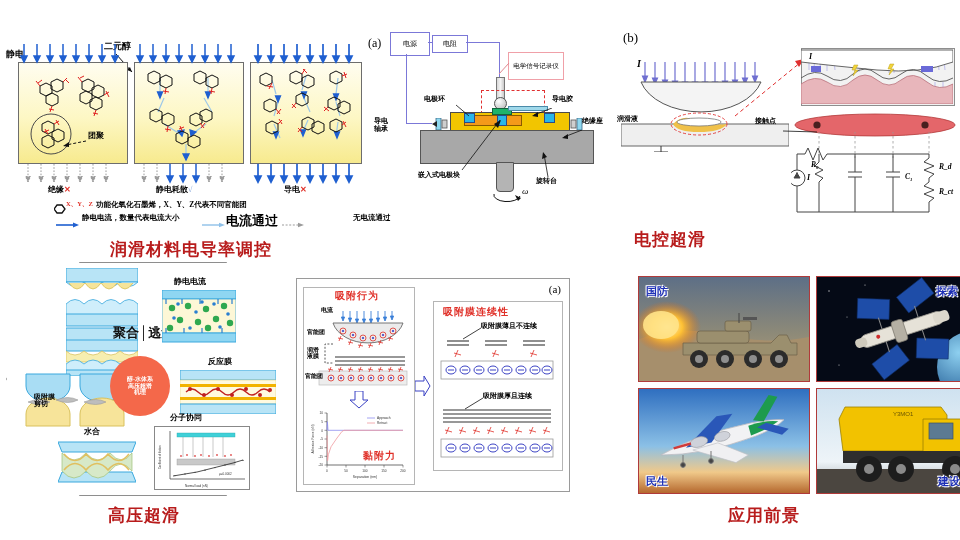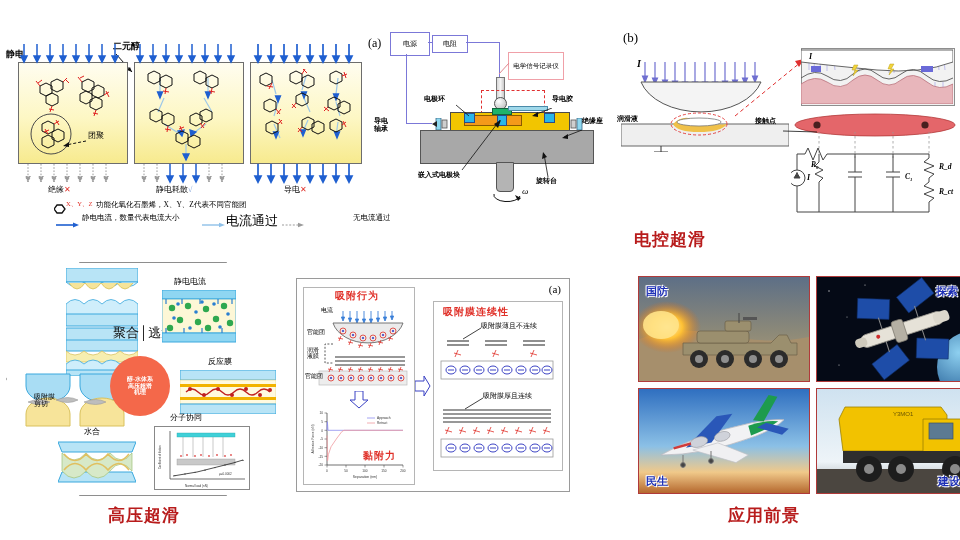--- a/index.html
+++ b/index.html
@@ -4,21 +4,21 @@
 <style>
   html,body{margin:0;padding:0;background:#fff;}
   body{width:960px;height:540px;overflow:hidden;
        font-family:"Liberation Serif","DejaVu Serif",serif;color:#000;}
   #poster{position:relative;width:960px;height:540px;background:#ffffff;}
   .abs{position:absolute;}
   .ttl{font-family:"Liberation Serif","DejaVu Serif",serif;font-weight:bold;color:#b81c1c;
        letter-spacing:1px;white-space:nowrap;}
   .cn{font-family:"Liberation Serif","DejaVu Serif",serif;}
   .lbl{font-size:7px;white-space:nowrap;line-height:1.05;}
-  .lbl-b{font-weight:normal;}
+  .lbl-b{font-weight:bold;}
   .red{color:#e03028;}
 
   
   .beaker{position:absolute;border:1px solid #6d6d6d;
      background:linear-gradient(180deg,#fffdf0 0%,#fdf7c4 55%,#f7ea8e 100%);}
 
   
   .boxline{position:absolute;border:1.2px solid #7b78d8;background:#fff;
      font-size:7px;display:flex;align-items:center;justify-content:center;text-align:center;}
   .wire{position:absolute;background:#7b78d8;}
@@ -51,21 +51,21 @@
      font-size:11px;font-family:"Liberation Serif","DejaVu Serif",serif;}
 </style>
 </head>
 <body>
 
 <div id="poster">
 
   <div class="abs" style="left:4px;top:20px;width:366px;height:200px;">
 
     <div class="abs lbl cn" style="left:2px;top:30px;font-size:9px;font-weight:bold;">静电</div>
-    <div class="abs lbl cn" style="left:109px;top:22px;font-size:9px;font-weight:bold;text-align:center;">二元醇</div>
+    <div class="abs lbl cn" style="left:100px;top:22px;font-size:9px;font-weight:bold;text-align:center;">二元醇</div>
     <div class="abs" style="left:110px;top:34px;width:22px;height:22px;">
       <svg width="22" height="22">
           <line x1="2" y1="0" x2="18" y2="18" stroke="#111" stroke-width="1"></line>
       <polygon points="18,18 13,16 16,13" fill="#111"></polygon>
         </svg>
     </div>
 
     <div class="beaker" style="left:14px;top:42px;width:108px;height:100px;"></div>
 
     <div class="abs" style="left:14px;top:24px;">
@@ -641,20 +641,21 @@
         </g>
       </svg>
     </div>
     <div class="abs" style="left:192px;top:153px;font-size:8px;font-style:italic;font-weight:bold;">I</div>
     <div class="abs" style="left:196px;top:140px;font-size:7.5px;font-style:italic;font-weight:bold;">R₀</div>
     <div class="abs" style="left:290px;top:152px;font-size:7.5px;font-style:italic;font-weight:bold;">C₁</div>
     <div class="abs" style="left:324px;top:142px;font-size:7.5px;font-style:italic;font-weight:bold;">R_d</div>
     <div class="abs" style="left:324px;top:167px;font-size:7.5px;font-style:italic;font-weight:bold;">R_ct</div>
   </div>
 
+  <div class="abs ttl" style="left:110px;top:238px;font-size:17px;">润滑材料电导率调控</div>
   <div class="abs ttl" style="left:634px;top:228px;font-size:17px;">电控超滑</div>
 
   <div class="abs" style="left:6px;top:262px;width:292px;height:232px;">
     <div class="hexshape" style="left:0;top:0;width:292px;height:232px;"></div>
     <div class="hexinner" style="left:1.2px;top:1.2px;width:289.6px;height:229.6px;"></div>
 
     <div class="abs" style="left:60px;top:6px;">
       <svg width="72" height="72">
         <rect x="0" y="0" width="72" height="14" fill="#b8e4f6" stroke="#3aa8dd" stroke-width="1"></rect>
         <path d="M0 14 q9 9 18 0 q9 9 18 0 q9 9 18 0 q9 9 18 0 L72 14 Z" fill="#cfeefb" stroke="#3aa8dd" stroke-width="0.8"></path>

